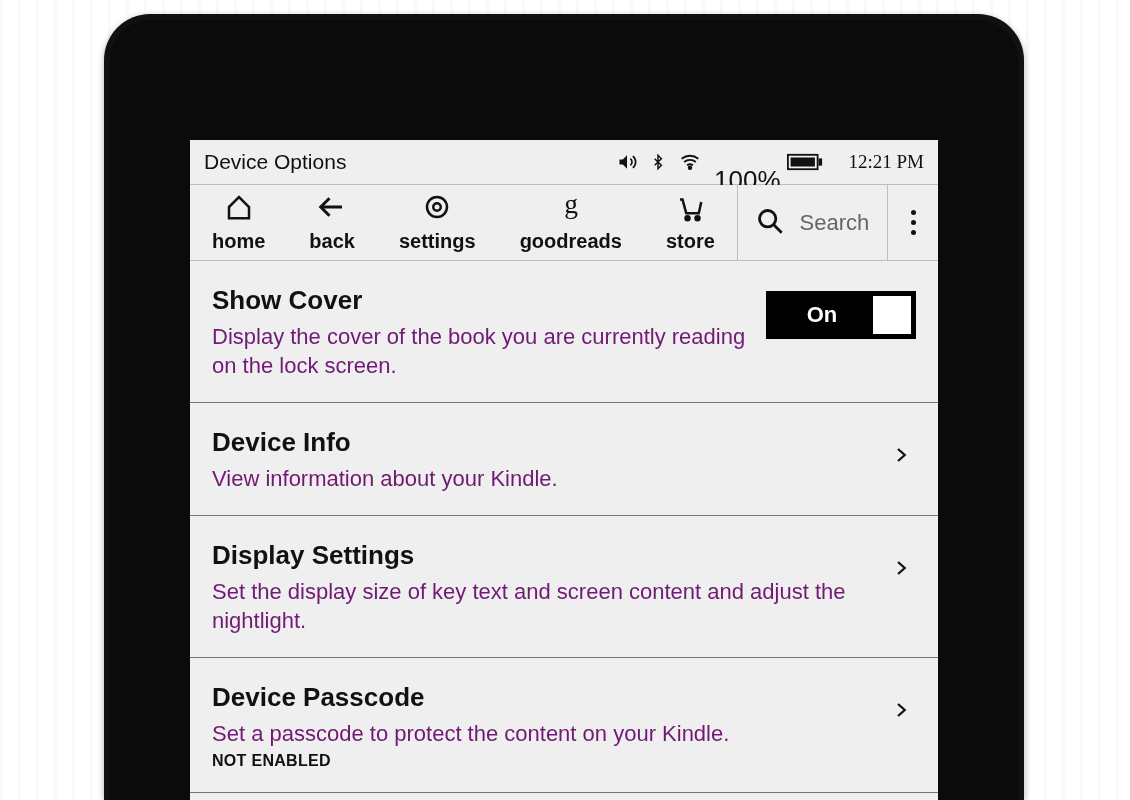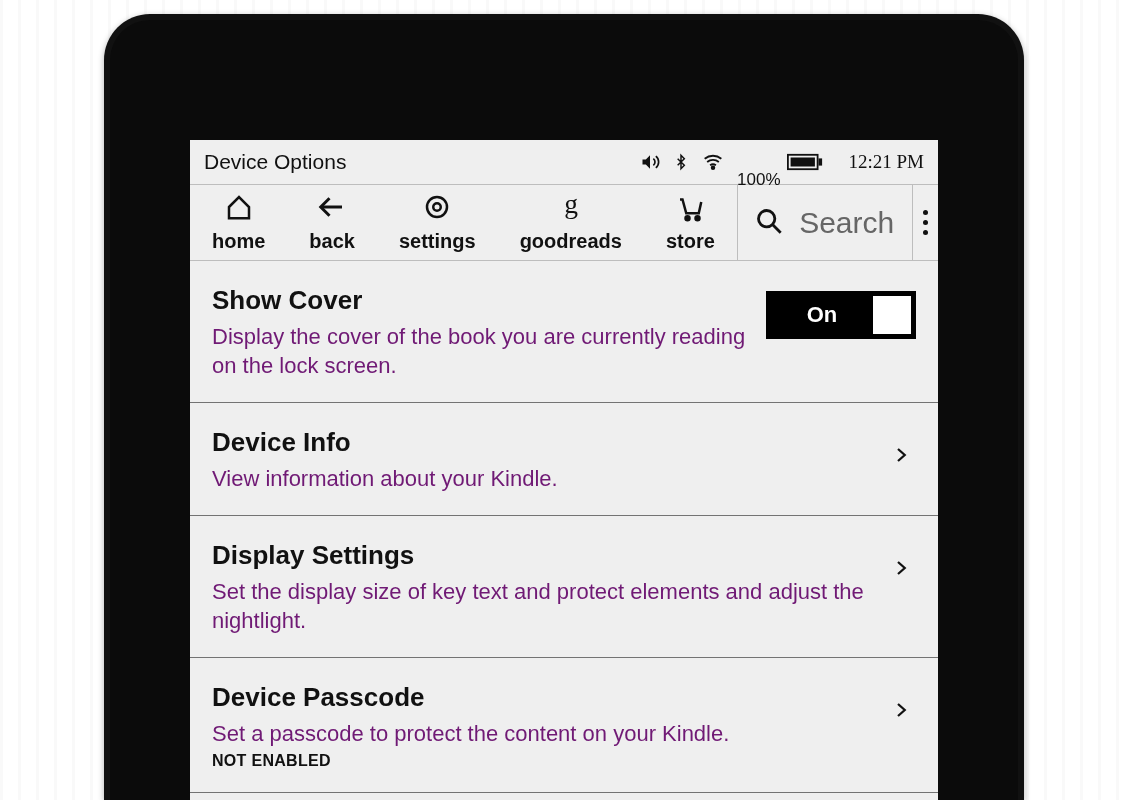--- a/index.html
+++ b/index.html
@@ -59,21 +59,21 @@
     font-size: 21px;
     font-weight: 400;
     border-bottom: 1px solid #bdbdbd;
     background: #efefef;
     gap: 28px;
   }
   .status-title { flex: 1; }
   .status-icons { display: flex; align-items: center; gap: 12px; }
   .status-icons svg { display: block; }
   .battery-group { display: flex; align-items: center; gap: 6px; }
-  .battery-text { font-size: 17px; margin-top: 36px; }
+  .battery-text { font-size: 26px; margin-top: 36px; }
   .time-text { font-size: 19px; margin-left: 14px; font-family: Liberation Serif, serif; }
 
   
   .toolbar {
     height: 76px;
     display: flex;
     align-items: stretch;
     border-bottom: 1px solid #bdbdbd;
     background: #efefef;
   }
@@ -90,21 +90,21 @@
   .toolbar-sep { width: 1px; background: #bdbdbd; }
   .search-area {
     flex: 1;
     display: flex;
     align-items: center;
     padding: 0 18px;
     gap: 16px;
     border-right: 1px solid #bdbdbd;
   }
   .search-area svg { width: 28px; height: 28px; }
-  .search-placeholder { font-size: 30px; color: #666; }
+  .search-placeholder { font-size: 22px; color: #666; }
   .overflow-cell {
     width: 66px;
     display: flex;
     align-items: center;
     justify-content: center;
   }
   .dots { display: flex; flex-direction: column; gap: 5px; }
   .dots span { width: 5px; height: 5px; background: #111; border-radius: 50%; }
 
   
@@ -276,21 +276,21 @@
               <svg class="chevron" viewBox="0 0 24 24" fill="none" stroke="#111" stroke-width="3">
                 <polyline points="8,4 17,12 8,20"></polyline>
               </svg>
             </span>
           </div>
         </div>
 
         <div class="row">
           <div class="row-main">
             <div class="row-title">Display Settings</div>
-            <div class="row-desc">Set the display size of key text and protect elements and adjust the nightlight.</div>
+            <div class="row-desc">Set the display size of key text and screen content and adjust the nightlight.</div>
           </div>
           <div class="row-side">
             <span>
               <svg class="chevron" viewBox="0 0 24 24" fill="none" stroke="#111" stroke-width="3">
                 <polyline points="8,4 17,12 8,20"></polyline>
               </svg>
             </span>
           </div>
         </div>
 

